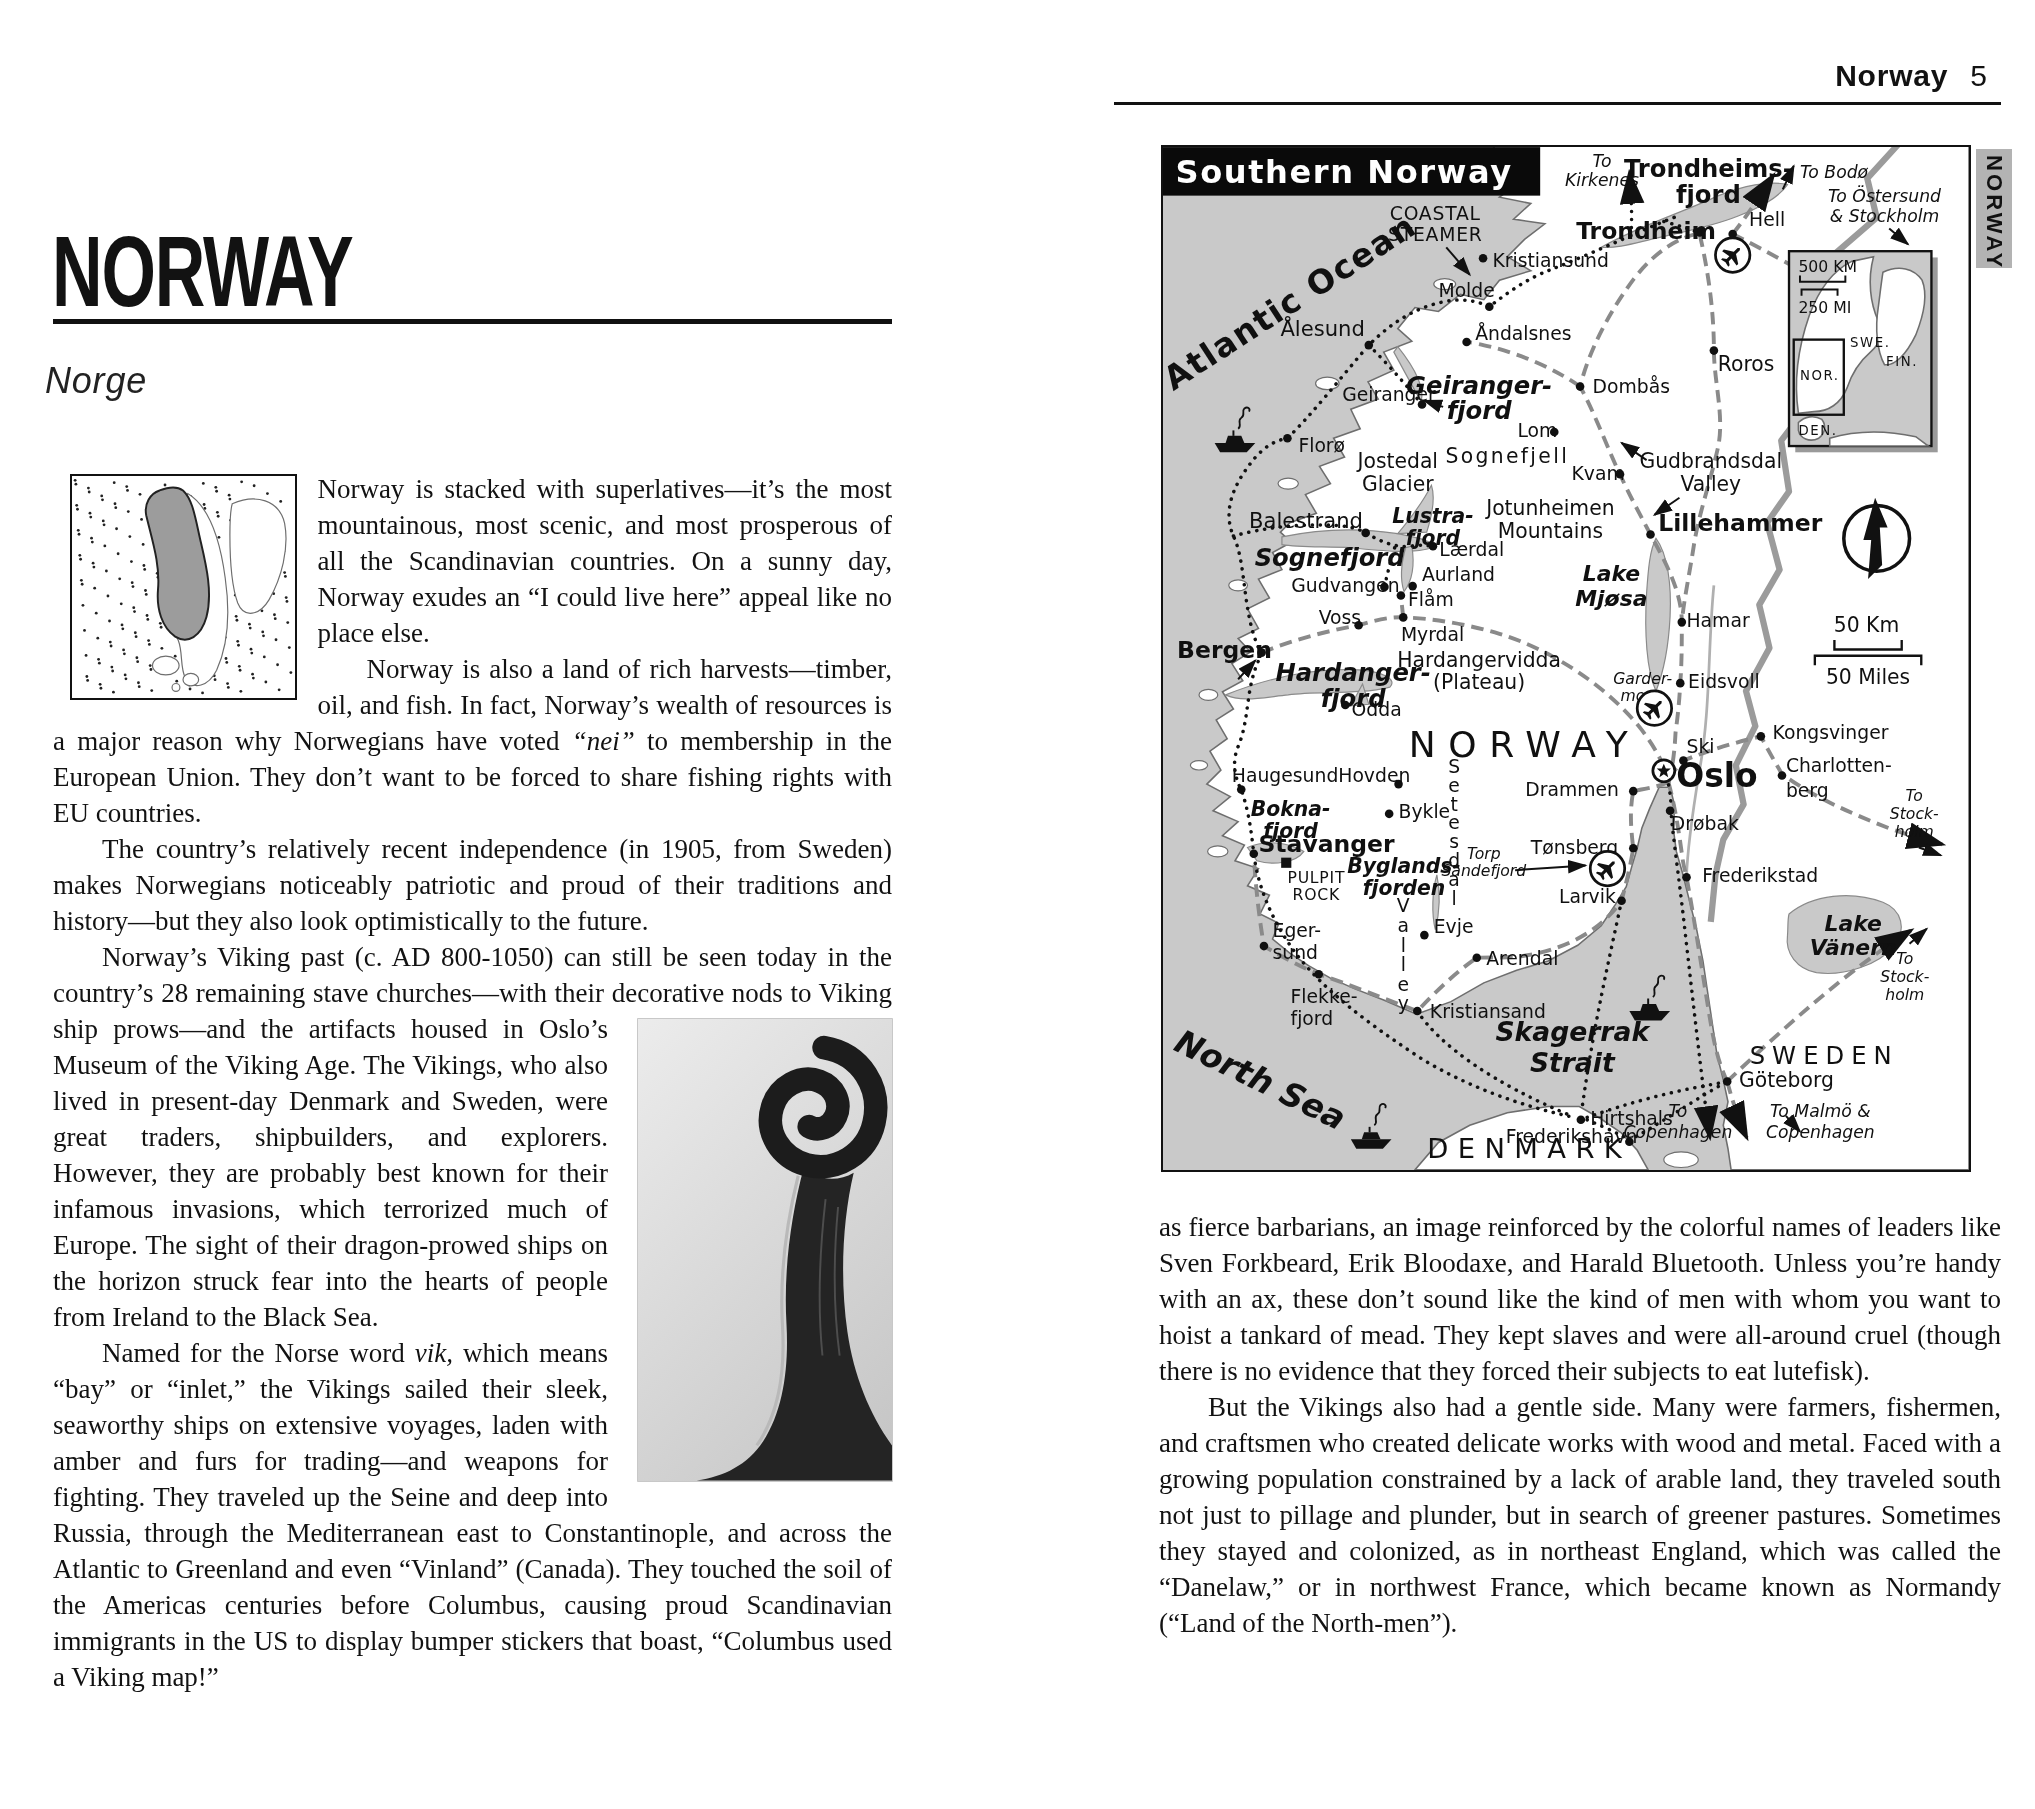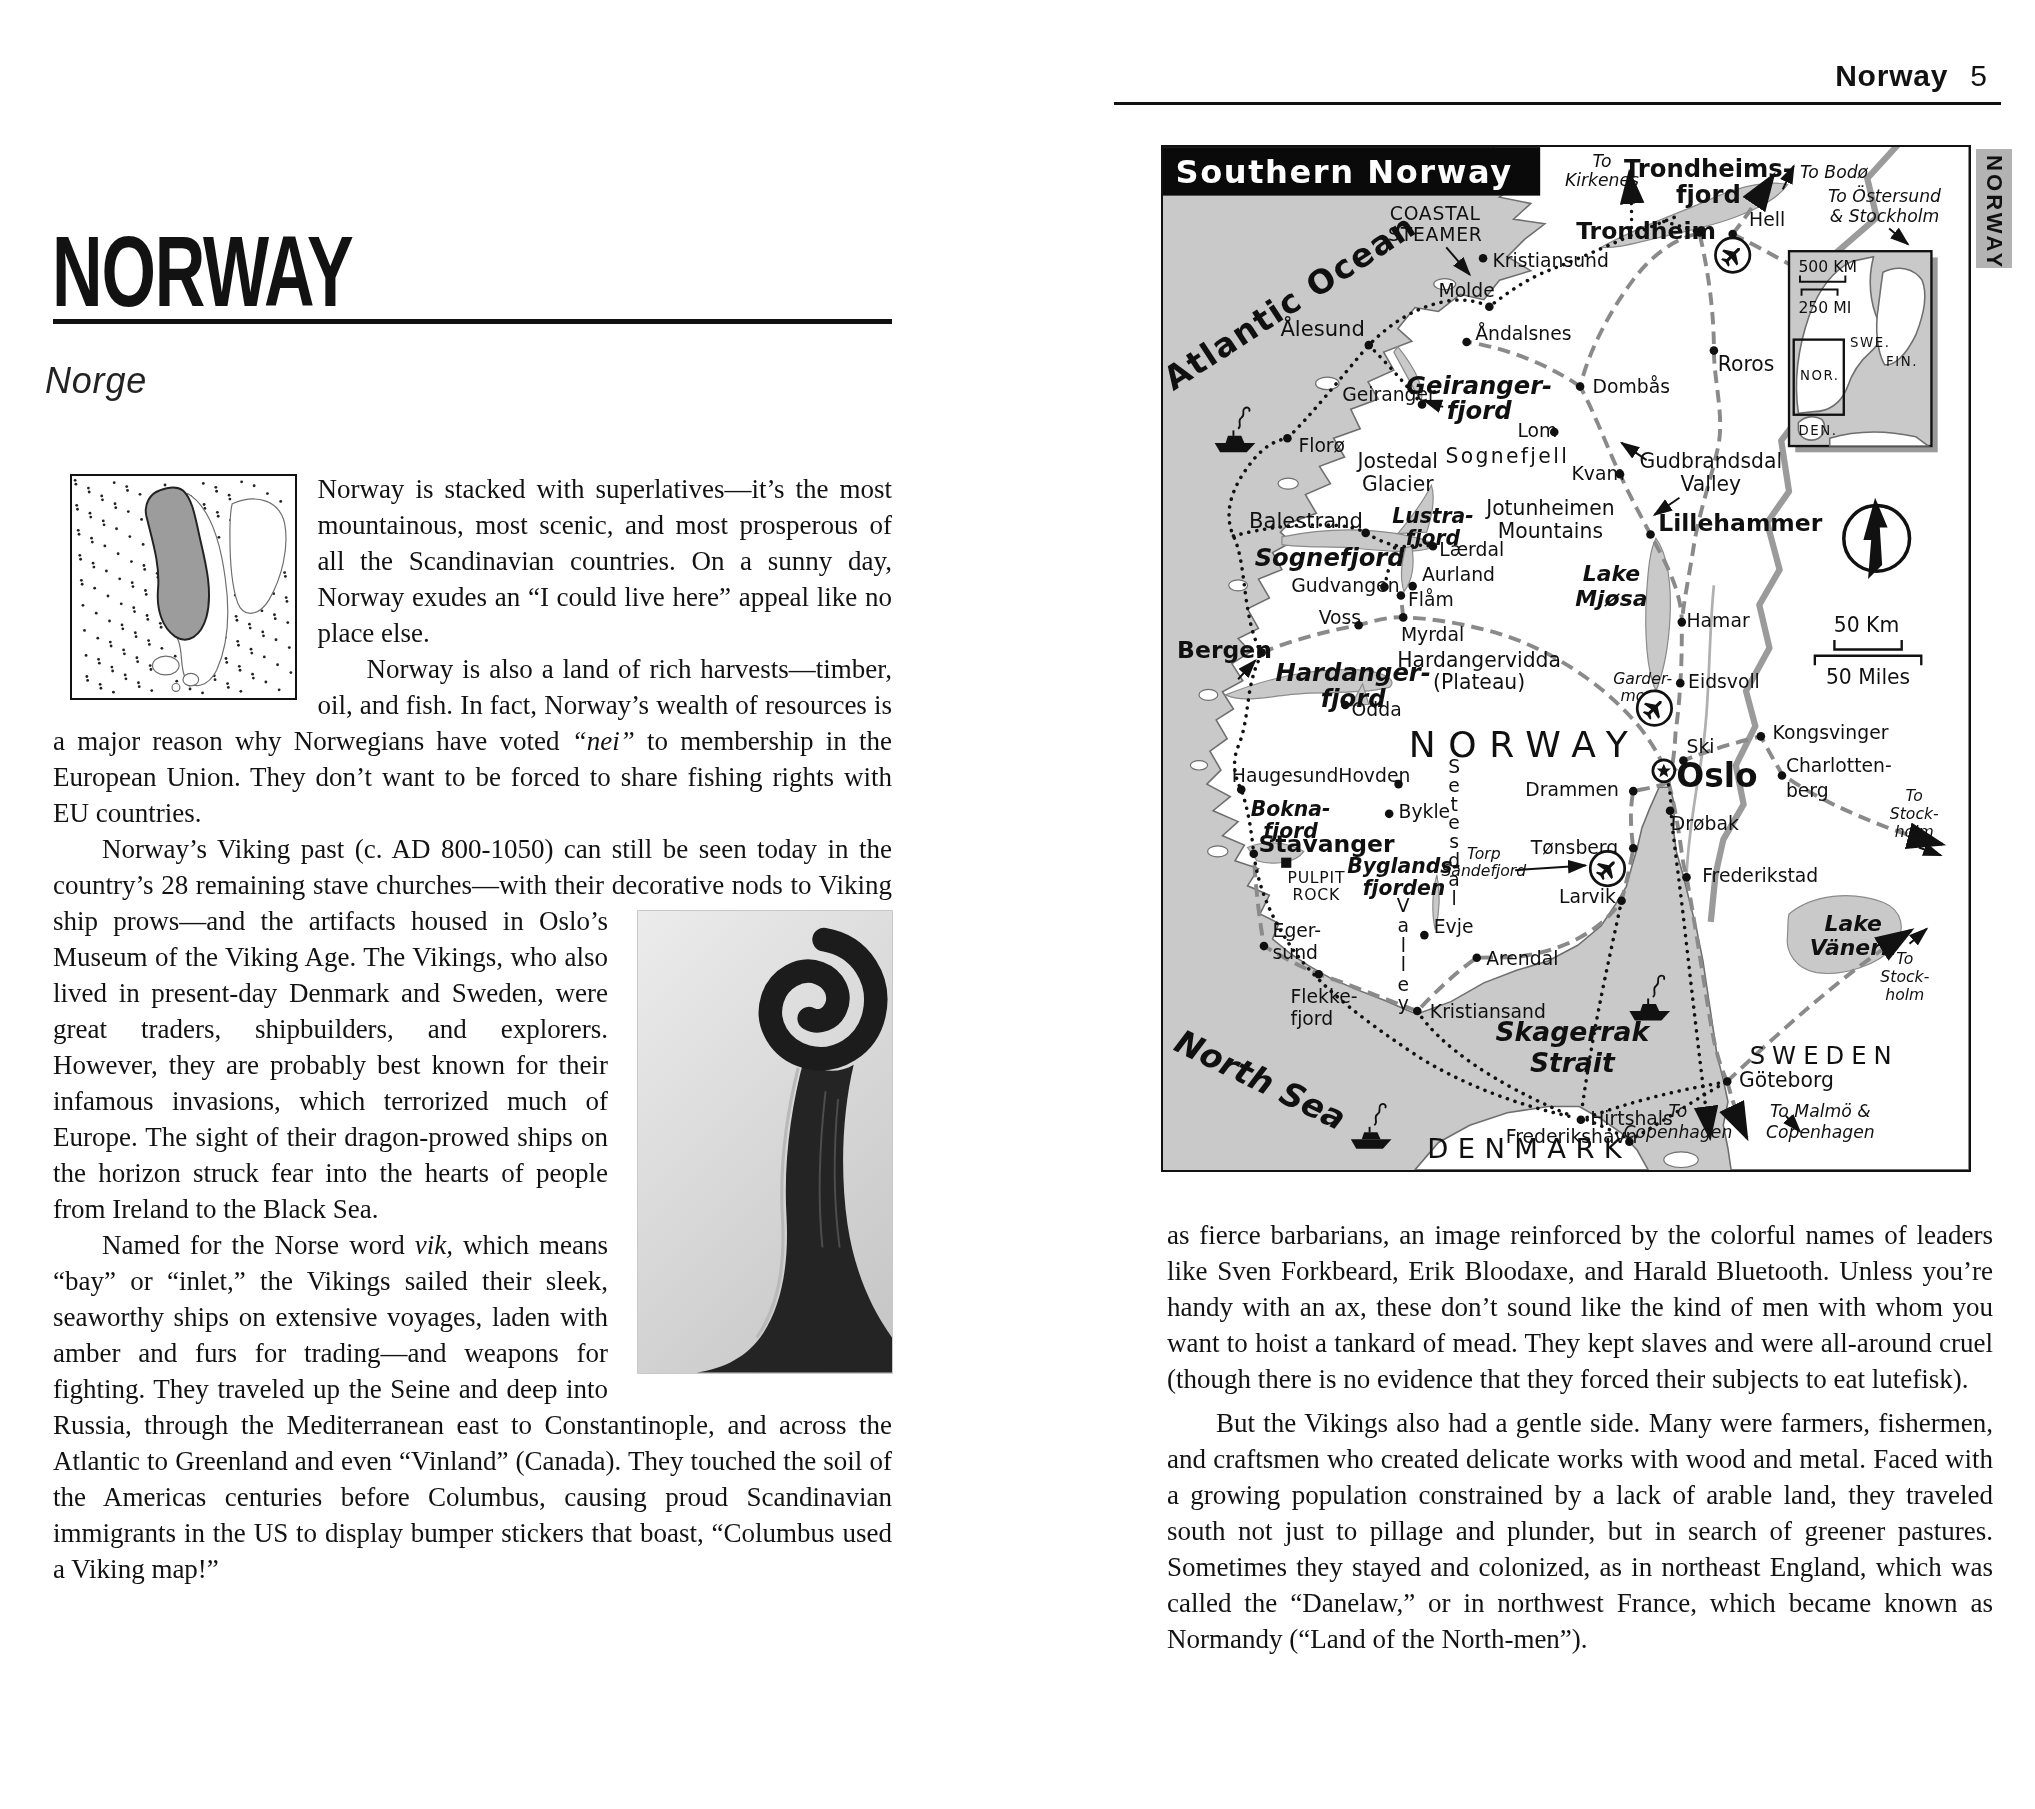--- a/index.html
+++ b/index.html
@@ -36,21 +36,21 @@
   .prow{float:right;width:254px;height:462px;margin:7.8px 0 11px 30px;
         background:linear-gradient(135deg,#ececec 0%,#d6d6d6 55%,#c4c4c4 100%);
         box-shadow:0 0 0 0.8px #bbb;}
   .prow svg{display:block;}
 
   
   .map-wrap{left:1161px;top:145px;width:806px;border:2.3px solid #111;background:#c9c9c9;}
   .map-wrap svg{display:block;}
   .rightcol{left:1159px;top:1209px;width:842px;font-size:27px;line-height:36px;
             text-align:justify;}
-  .rightcol p{margin:8px;}
+  .rightcol p{margin:0;}
 
   
   .land{fill:#fff;stroke:#6e6e6e;stroke-width:2;}
   .lake{fill:#c9c9c9;stroke:#8a8a8a;stroke-width:1.5;}
   .isl{fill:#fff;stroke:#6e6e6e;stroke-width:1.5;}
   .bd{fill:none;stroke:#9b9b9b;stroke-width:8;stroke-linejoin:round;}
   .rl{fill:none;stroke:#8a8a8a;stroke-width:5;stroke-dasharray:16 9;}
   .fr{fill:none;stroke:#111;stroke-width:4.5;stroke-linecap:round;stroke-dasharray:0.2 10;}
   .rv{fill:none;stroke:#b0b0b0;stroke-width:3.5;}
   .arrow{stroke:#111;stroke-width:2.5;fill:none;}
@@ -311,20 +311,21 @@
         <path class="isl" d="M148,22 C178,40 190,85 196,130 C202,172 200,215 185,248 C175,268 155,275 145,258 C138,244 142,225 136,210 C130,196 120,188 115,175 C124,140 134,80 148,22 Z" stroke="#222" stroke-width="2.5"></path>
         <path class="isl" d="M205,35 C235,22 265,30 272,60 C278,92 268,130 252,158 C240,178 220,182 212,162 C204,140 202,105 202,75 C202,60 202,45 205,35 Z" stroke="#222" stroke-width="2.5"></path>
         <path d="M142,18 C155,30 158,55 165,85 C172,115 180,150 172,180 C165,205 148,215 132,205 C115,193 108,170 110,145 C113,112 102,80 95,50 C92,35 100,22 112,18 C122,14 134,12 142,18 Z" fill="#9c9c9c" stroke="#222" stroke-width="2.5"></path>
         <ellipse class="isl" cx="120" cy="242" rx="17" ry="12" stroke="#222" stroke-width="2.5"></ellipse>
         <ellipse class="isl" cx="152" cy="260" rx="10" ry="8" stroke="#222" stroke-width="2.5"></ellipse>
         <circle class="isl" cx="133" cy="270" r="5" stroke="#222" stroke-width="2"></circle>
       </svg>
     </span><span><span>Norway is stacked with superlatives—it’s the most mountainous, most scenic, and most prosperous of all the Scandinavian countries. On a sunny day, Norway exudes an “I could live here” appeal like no place else.</span></span>
   </p>
   <p class="ind"><span><span>Norway is also a land of rich harvests—timber, oil, and fish. In fact, Norway’s wealth of resources is a major reason why Norwegians have voted </span><i>“nei”</i><span> to membership in the European Union. They don’t want to be forced to share fishing rights with EU countries.</span></span></p>
+  <p class="ind"><span><span>The country’s relatively recent independence (in 1905, from Sweden) makes Norwegians noticeably patriotic and proud of their traditions and history—but they also look optimistically to the future.</span></span></p>
   <p class="ind"><span><span>Norway’s Viking past (c. AD 800-1050) can still be seen today in the country’s 28 remaining stave churches—with their decorative nods to Viking ship prows—and the artifacts </span></span><span class="prow">
       <svg width="254" height="462" viewBox="0 0 325 590">
         <path d="M212,190 C196,250 186,320 190,390 C193,445 186,500 160,540 C140,570 110,585 75,590 L325,590 L325,545 C296,505 276,455 268,400 C258,330 262,255 276,196 C256,208 230,206 212,190 Z" fill="#242424"></path>
         <path d="M238,36 C286,44 312,88 302,132 C293,172 254,196 216,186 C182,177 162,144 172,112 C180,86 208,70 232,79 C251,86 261,106 253,124 C247,138 231,144 219,137" fill="none" stroke="#1c1c1c" stroke-width="30" stroke-linecap="round"></path>
         <path d="M205,200 C190,260 181,330 185,395 C188,450 180,505 152,545" fill="none" stroke="#b9b9b9" stroke-width="4"></path>
         <path d="M240,230 C232,300 230,370 236,430 M256,240 C250,305 250,370 258,430" fill="none" stroke="#4d4d4d" stroke-width="2.5"></path>
       </svg>
     </span><span><span>housed in Oslo’s Museum of the Viking Age. The Vikings, who also lived in present-day Denmark and Sweden, were great traders, shipbuilders, and explorers. However, they are probably best known for their infamous invasions, which terrorized much of Europe. The sight of their dragon-prowed ships on the horizon struck fear into the hearts of people from Ireland to the Black Sea.</span></span></p>
   <p class="ind"><span><span>Named for the Norse word </span><i>vik,</i><span> which means “bay” or “inlet,” the Vikings sailed their sleek, seaworthy ships on extensive voyages, laden with amber and furs for trading—and weapons for fighting. They traveled up the Seine and deep into Russia, through the Mediterranean east to Constantinople, and across the Atlantic to Greenland and even “Vinland” (Canada). They touched the soil of the Americas centuries before Columbus, causing proud Scandinavian immigrants in the US to display bumper stickers that boast, “Columbus used a Viking map!”</span></span></p>
 </div>

